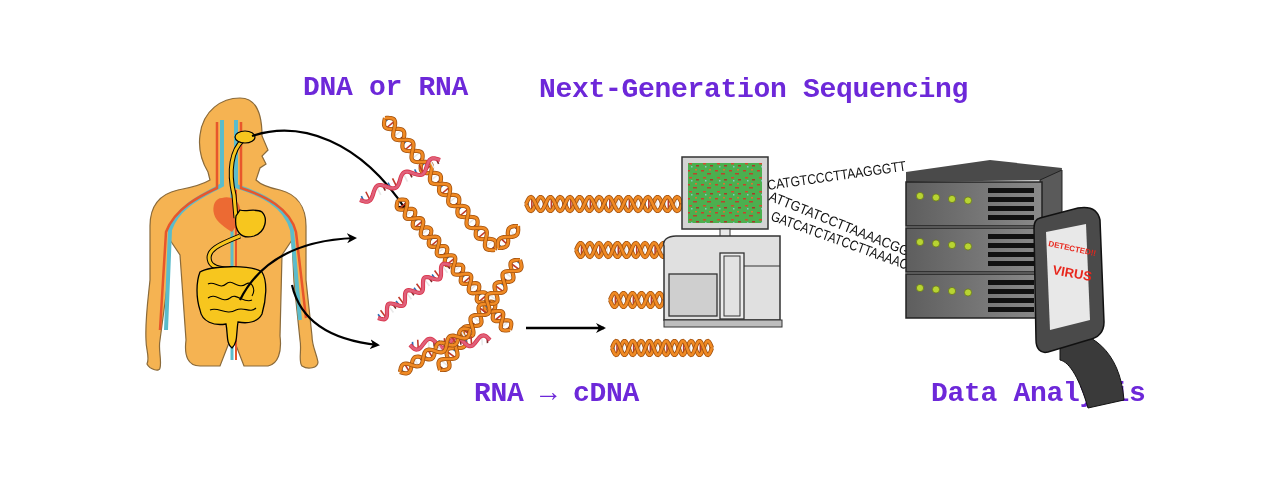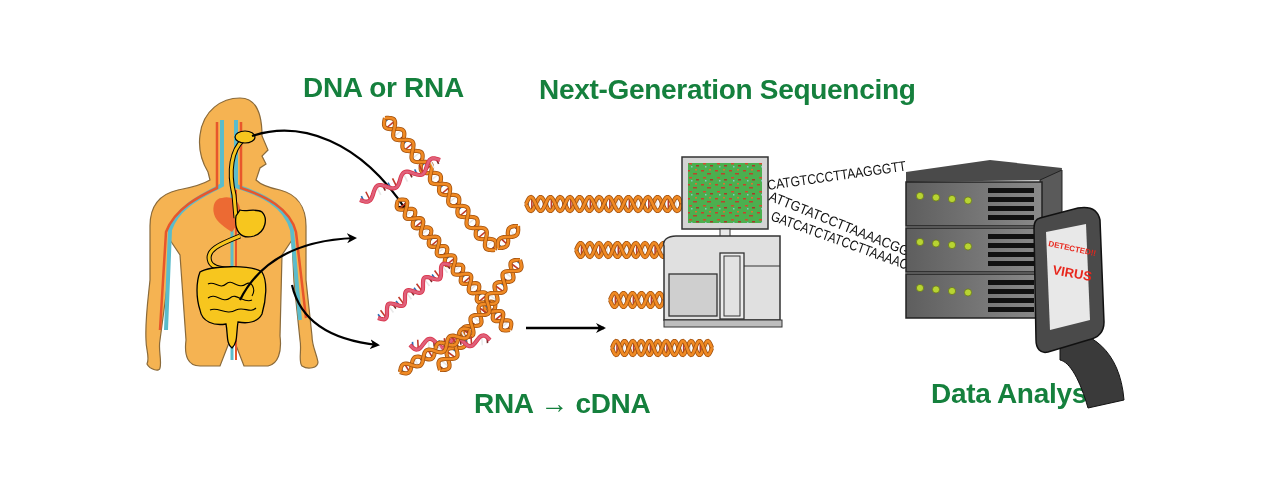--- a/index.html
+++ b/index.html
@@ -1,20 +1,20 @@
 <!DOCTYPE html>
 <html><head>
 <meta charset="utf-8">
 <style>
   html, body { margin: 0; padding: 0; background: #ffffff; }
   body { width: 1287px; height: 477px; position: relative; overflow: hidden; font-family: "Liberation Serif", serif; }
-  .label { position: absolute; font-family: Liberation Sans, sans-serif; font-weight: bold; color: #15803d; white-space: nowrap; letter-spacing: -0.3px; }
+  .label { position: absolute; font-family: Liberation Mono, monospace; font-weight: bold; color: #6d28d9; white-space: nowrap; letter-spacing: -0.3px; }
   #lbl-dna { left: 303px; top: 72px; font-size: 28px; }
   #lbl-ngs { left: 539px; top: 74px; font-size: 28px; }
-  #lbl-cdna { left: 474px; top: 378px; font-size: 28px; margin-top: 10px; }
+  #lbl-cdna { left: 474px; top: 378px; font-size: 28px; }
   #lbl-data { left: 931px; top: 378px; font-size: 28px; }
   svg.main { position: absolute; left: 0; top: 0; }
   .seq { font-family: "Liberation Sans", sans-serif; font-size: 14px; fill: #111; }
   .virus { font-family: "Liberation Sans", sans-serif; font-weight: bold; fill: #e8261c; }
 </style>
 </head>
 <body>
 
 <div class="label" id="lbl-dna">DNA or RNA</div>
 <div class="label" id="lbl-ngs">Next-Generation Sequencing</div>

